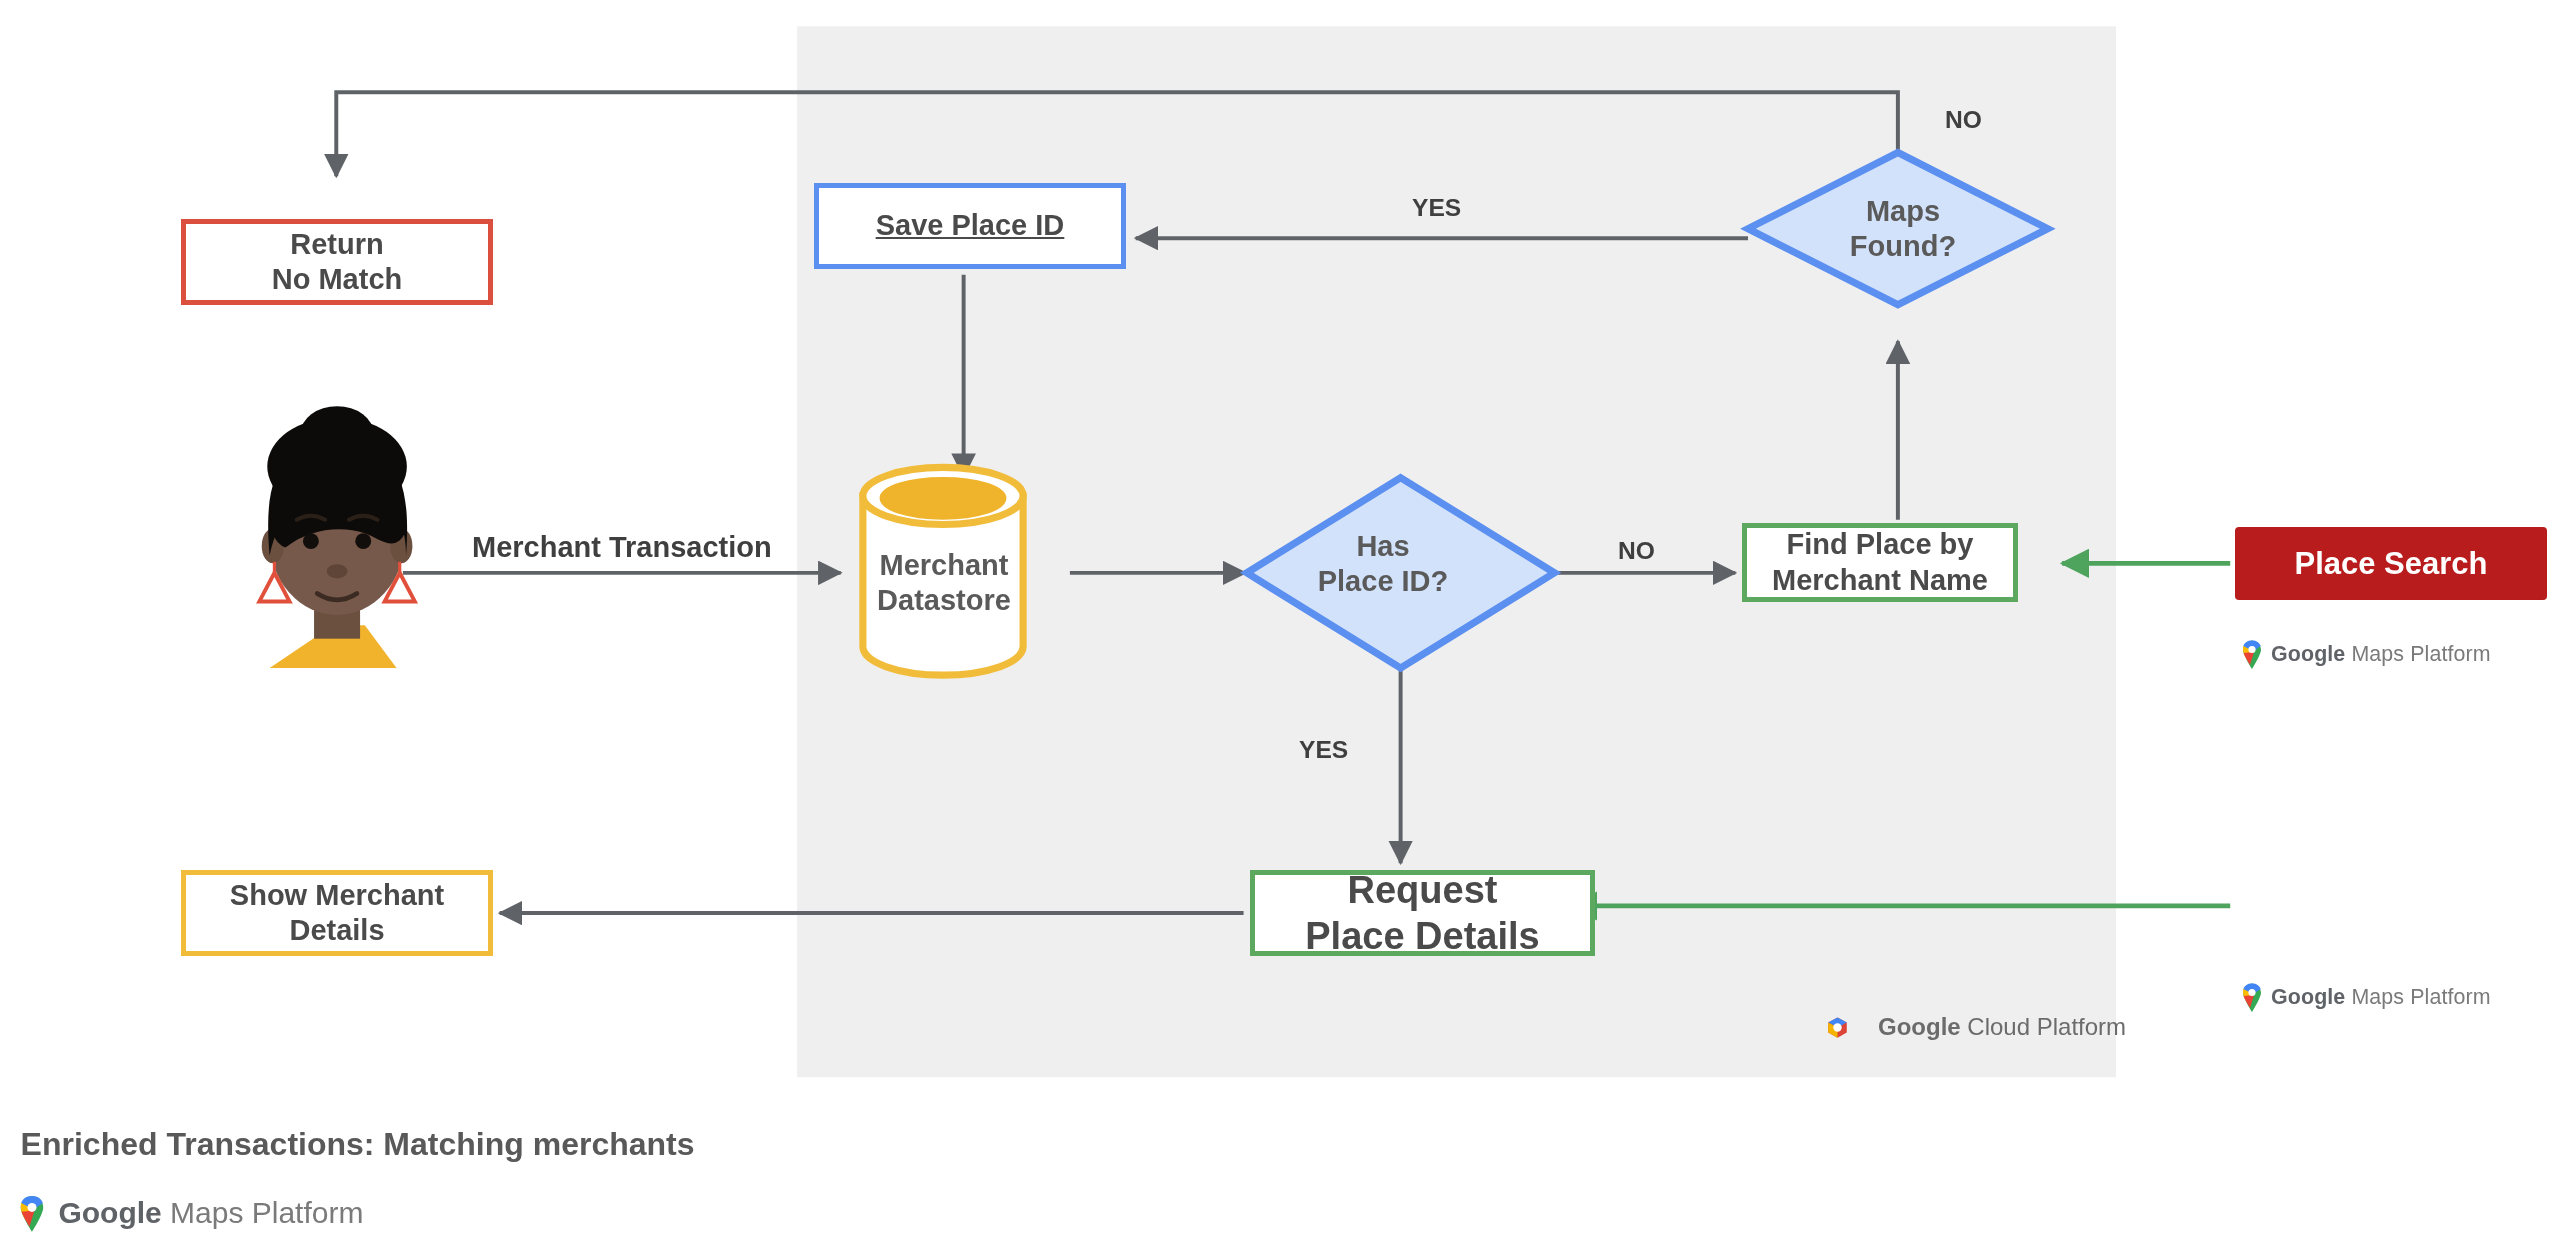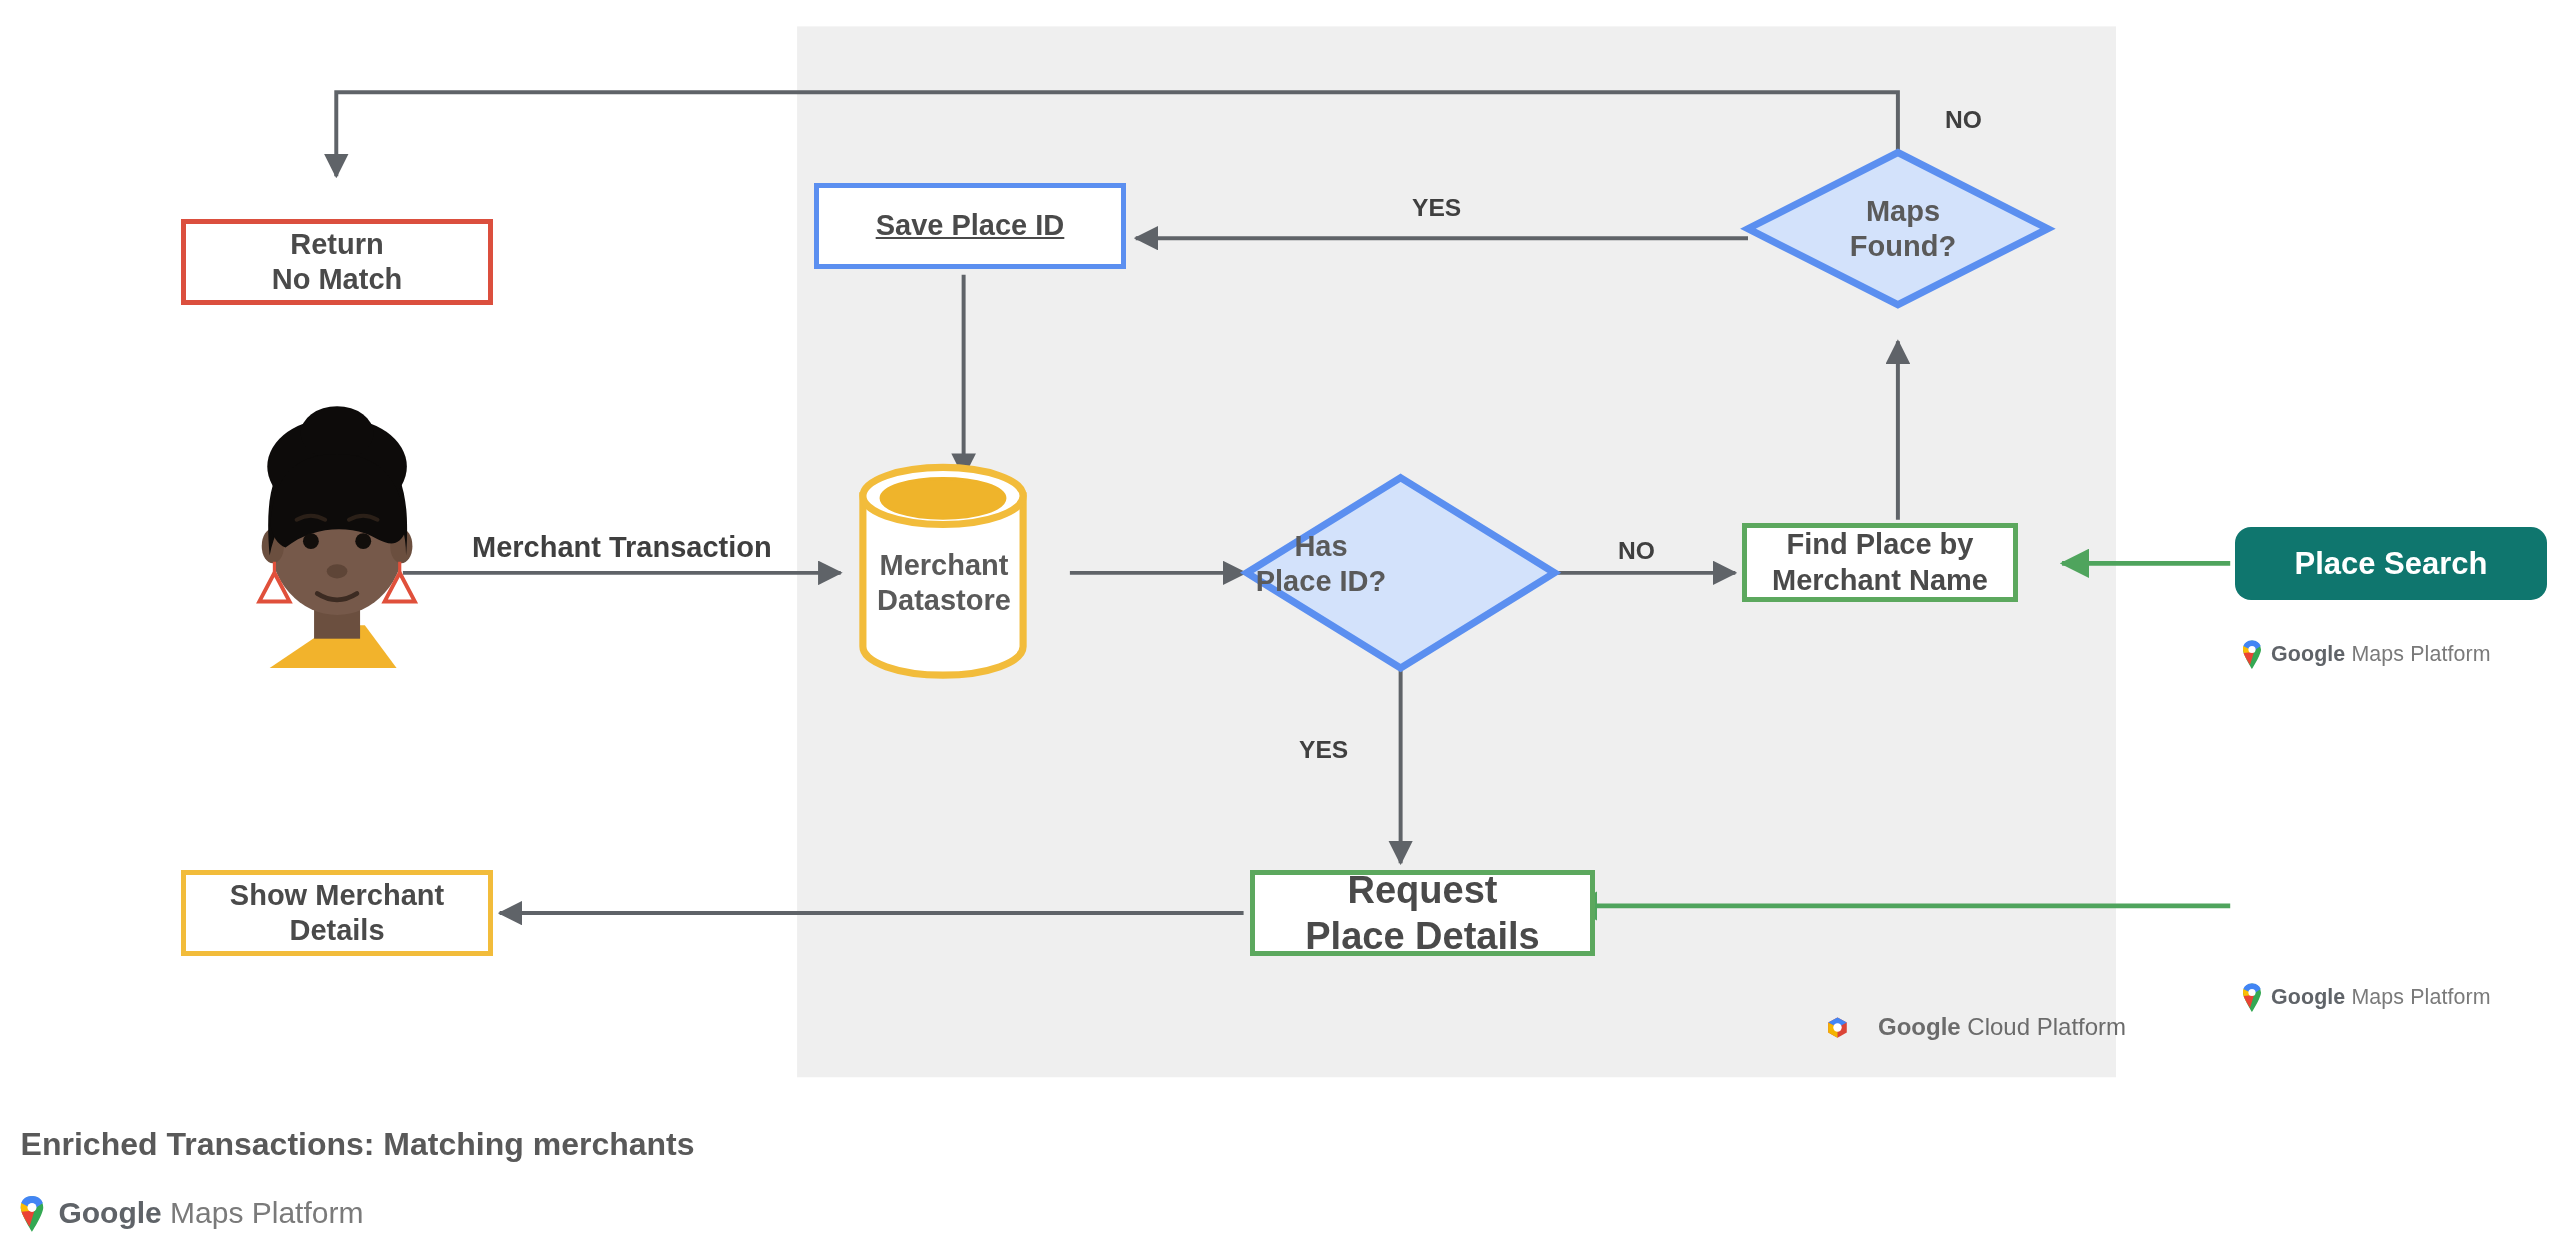--- a/index.html
+++ b/index.html
@@ -72,28 +72,28 @@
   #request-place-details {
     left: 1250px; top: 870px; width: 345px; height: 86px;
     border-width: 5.6px; border-color: #5CA85E;
     font-size: 38px;
   }
 
   
   .api-box {
     position: absolute;
     box-sizing: border-box;
-    background: #0f766e;
+    background: #b91c1c;
     color: #ffffff;
     font-weight: bold;
     font-size: 31px;
     display: flex;
     align-items: center;
     justify-content: center;
-    border-radius: 16px;
+    border-radius: 4px;
   }
   #place-search { left: 2235px; top: 527px; width: 312px; height: 73px; }
   #places-details { left: 2235px; top: 869px; width: 312px; height: 73px; }
 
   
   .logo-caption {
     position: absolute;
     display: flex;
     align-items: center;
     gap: 7.1px;
@@ -128,21 +128,21 @@
     display: flex;
     align-items: center;
     justify-content: center;
     text-align: center;
     color: #5a5a5a;
     font-weight: bold;
     font-size: 29px;
     line-height: 1.2;
     white-space: pre-line;
   }
-  #has-place-id-label { left: 1234px; top: 508px; width: 174px; height: 111px; }
+  #has-place-id-label { left: 1296px; top: 508px; width: 174px; height: 111px; }
   #match-found-label  { left: 1816px; top: 173px; width: 174px; height: 111px; }
 
   
   #datastore-label {
     position: absolute;
     left: 841px; top: 539px; width: 206px; height: 87px;
     display: flex; align-items: center; justify-content: center;
     text-align: center;
     color: #5a5a5a; font-weight: bold; font-size: 29px;
     line-height: 1.2; white-space: pre-line;

